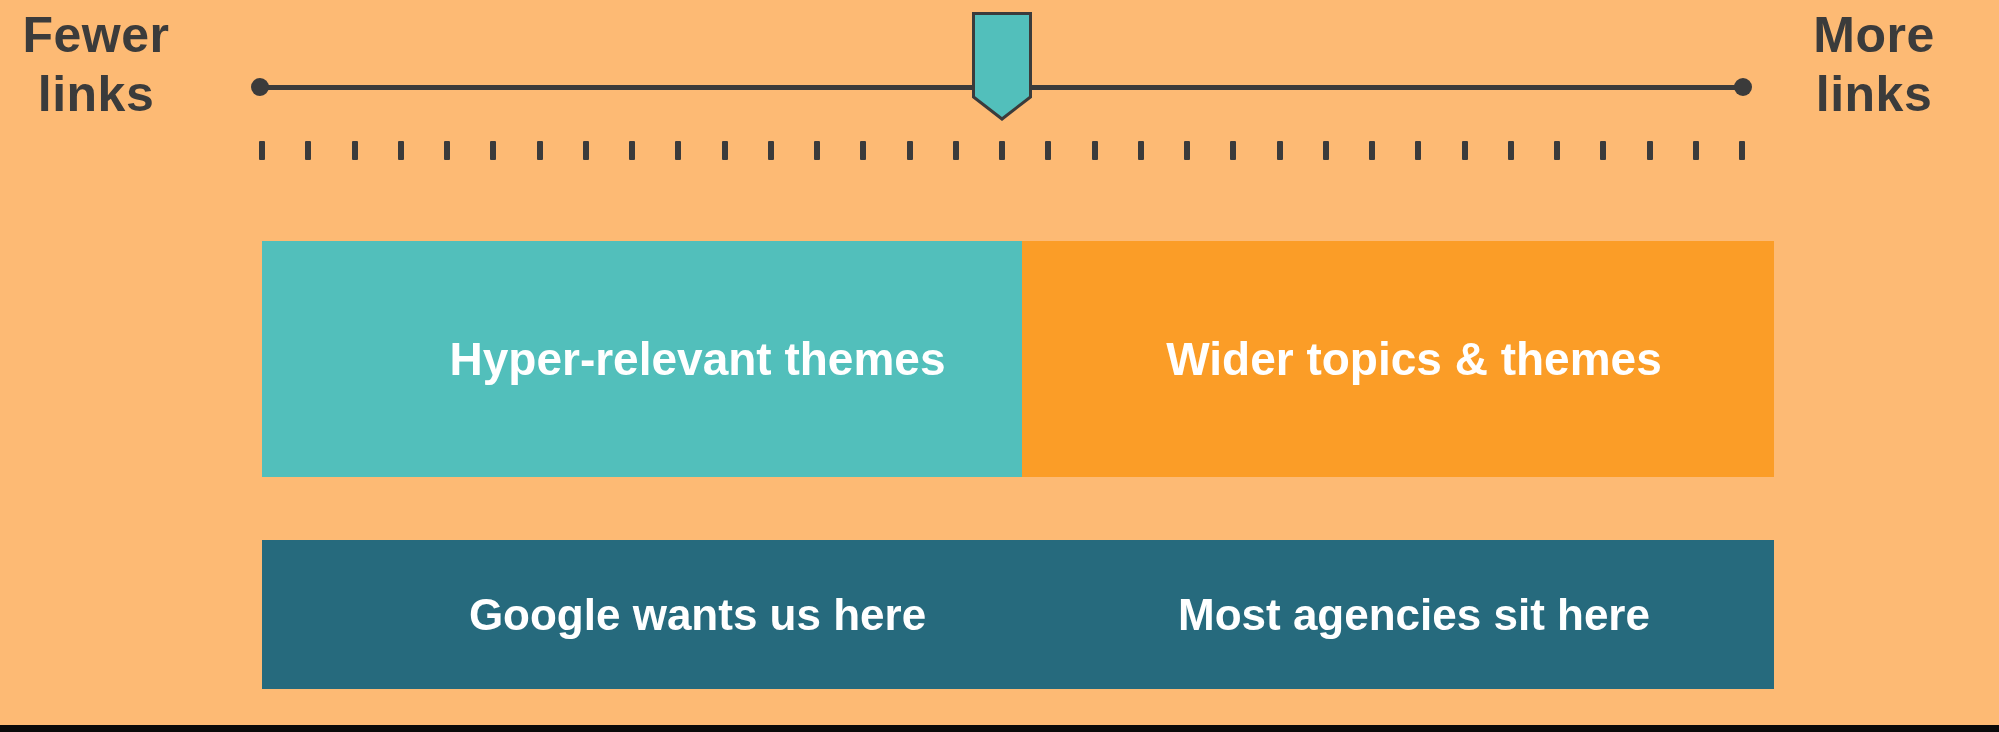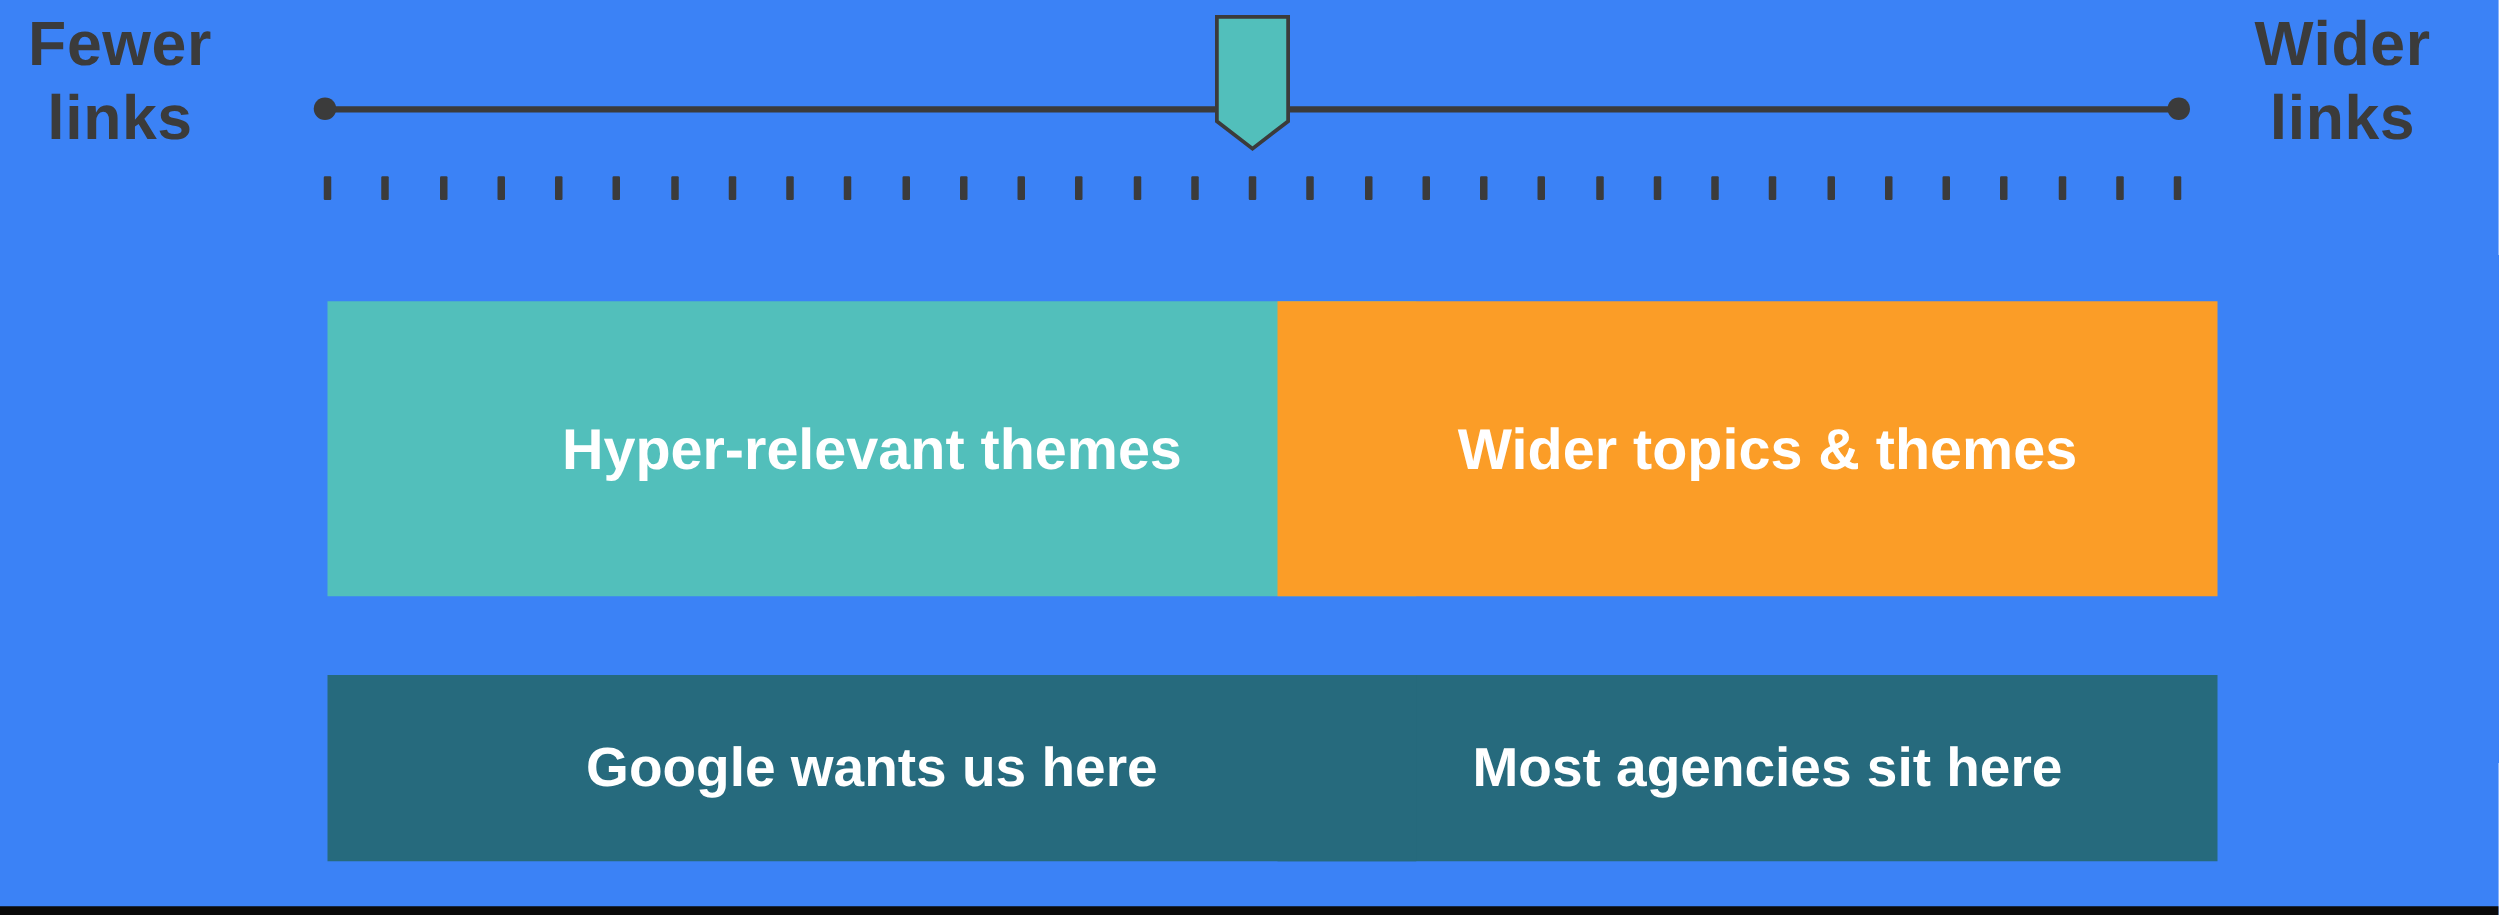--- a/index.html
+++ b/index.html
@@ -5,21 +5,21 @@
   html, body {
     margin: 0;
     padding: 0;
     background: #ffffff;
     font-family: "Liberation Sans", sans-serif;
   }
   .stage {
     position: relative;
     width: 1999px;
     height: 732px;
-    background: #3b82f6;
+    background: #fdba74;
     overflow: hidden;
   }
   
   .side-label {
     position: absolute;
     top: 6px;
     width: 200px;
     text-align: center;
     font-size: 50px;
     font-weight: 700;
@@ -104,21 +104,21 @@
 <body>
 
 <div class="stage">
 
   <div class="side-label left">
     <div>Fewer</div>
     <div>links</div>
   </div>
 
   <div class="side-label right">
-    <div>Wider</div>
+    <div>More</div>
     <div>links</div>
   </div>
 
   <div class="scale-line"></div>
   <div class="end-dot start"></div>
   <div class="end-dot end"></div>
 
   <svg class="marker" viewBox="0 0 60 110" xmlns="http://www.w3.org/2000/svg">
     <polygon points="1.5,1.5 58.5,1.5 58.5,85 30,107 1.5,85" fill="#52bfbb" stroke="#3b3b3b" stroke-width="3" stroke-linejoin="miter"></polygon>
   </svg>

